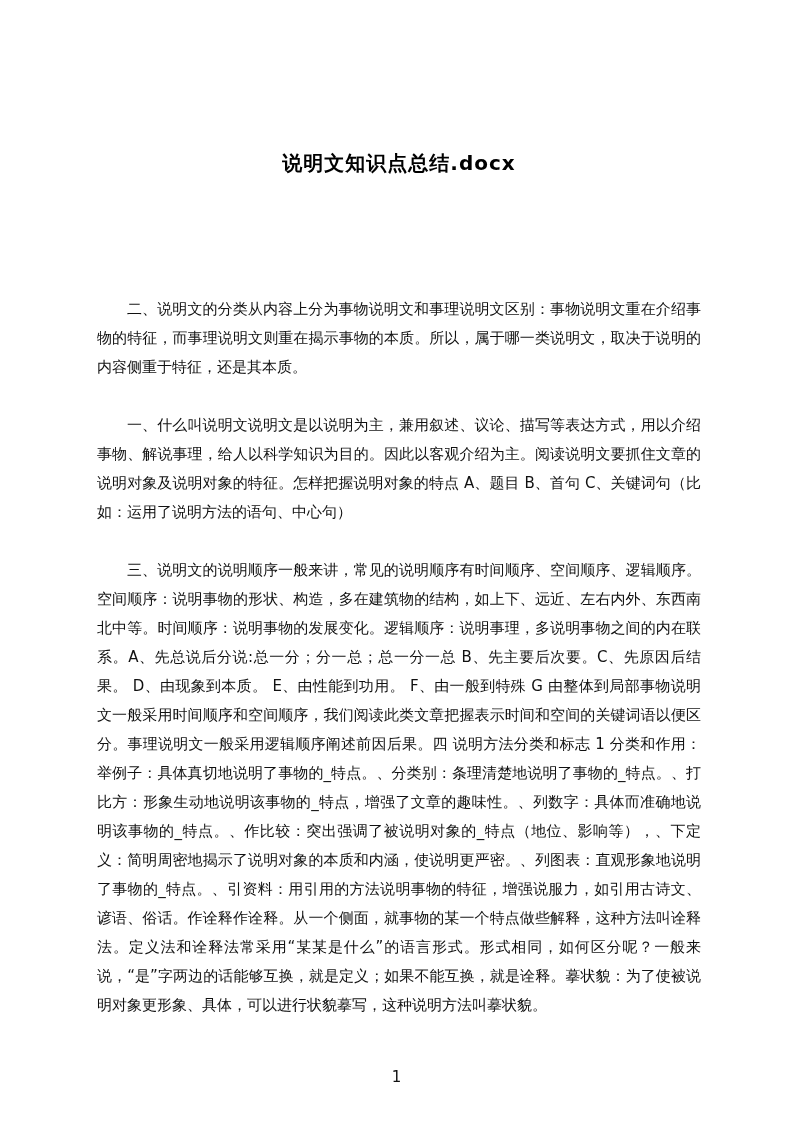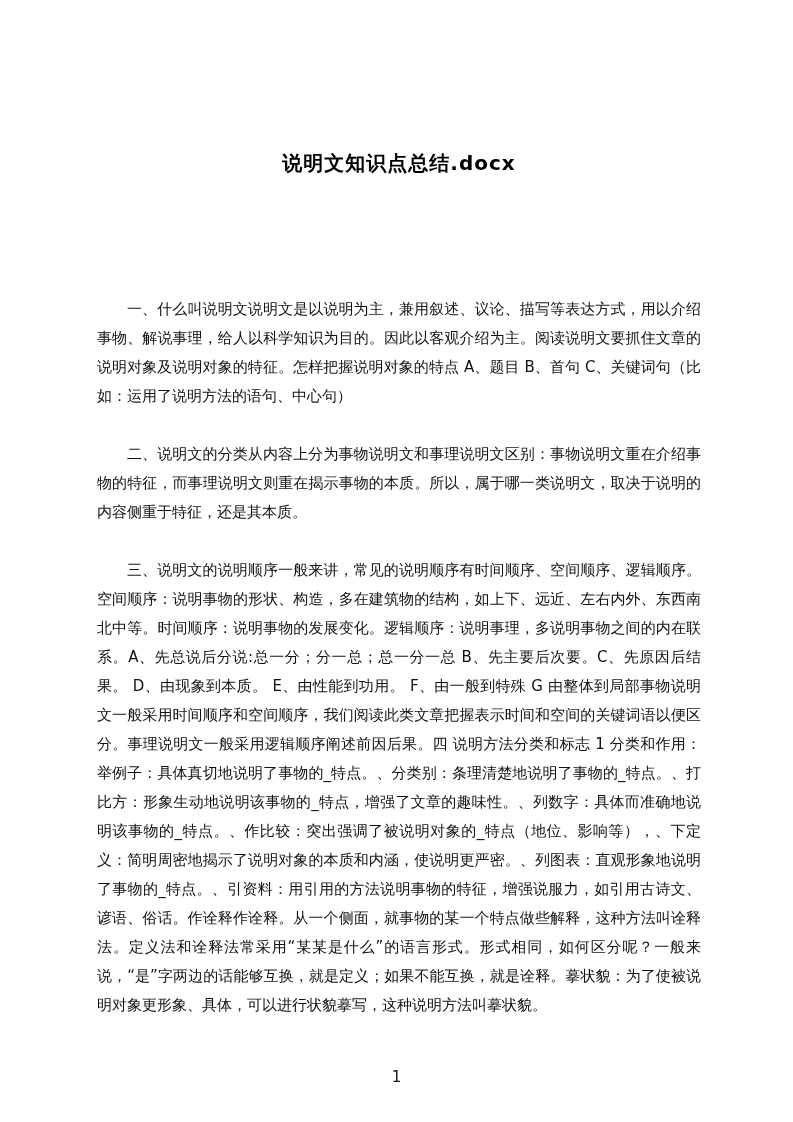--- a/index.html
+++ b/index.html
@@ -46,20 +46,20 @@
   }
 </style>
 </head>
 <body>
 
 <div class="page">
 
   <h1 class="doc-title">说明文知识点总结.docx</h1>
 
   <div class="body-text">
+    <p>二、说明文的分类从内容上分为事物说明文和事理说明文区别：事物说明文重在介绍事物的特征，而事理说明文则重在揭示事物的本质。所以，属于哪一类说明文，取决于说明的内容侧重于特征，还是其本质。</p>
     <p>一、什么叫说明文说明文是以说明为主，兼用叙述、议论、描写等表达方式，用以介绍事物、解说事理，给人以科学知识为目的。因此以客观介绍为主。阅读说明文要抓住文章的说明对象及说明对象的特征。怎样把握说明对象的特点 A、题目  B、首句 C、关键词句（比如：运用了说明方法的语句、中心句）</p>
-    <p>二、说明文的分类从内容上分为事物说明文和事理说明文区别：事物说明文重在介绍事物的特征，而事理说明文则重在揭示事物的本质。所以，属于哪一类说明文，取决于说明的内容侧重于特征，还是其本质。</p>
     <p>三、说明文的说明顺序一般来讲，常见的说明顺序有时间顺序、空间顺序、逻辑顺序。空间顺序：说明事物的形状、构造，多在建筑物的结构，如上下、远近、左右内外、东西南北中等。时间顺序：说明事物的发展变化。逻辑顺序：说明事理，多说明事物之间的内在联系。A、先总说后分说:总一分；分一总；总一分一总      B、先主要后次要。C、先原因后结果。 D、由现象到本质。 E、由性能到功用。 F、由一般到特殊 G 由整体到局部事物说明文一般采用时间顺序和空间顺序，我们阅读此类文章把握表示时间和空间的关键词语以便区分。事理说明文一般采用逻辑顺序阐述前因后果。四 说明方法分类和标志 1 分类和作用：举例子：具体真切地说明了事物的_特点。、分类别：条理清楚地说明了事物的_特点。、打比方：形象生动地说明该事物的_特点，增强了文章的趣味性。、列数字：具体而准确地说明该事物的_特点。、作比较：突出强调了被说明对象的_特点（地位、影响等），、下定义：简明周密地揭示了说明对象的本质和内涵，使说明更严密。、列图表：直观形象地说明了事物的_特点。、引资料：用引用的方法说明事物的特征，增强说服力，如引用古诗文、谚语、俗话。作诠释作诠释。从一个侧面，就事物的某一个特点做些解释，这种方法叫诠释法。定义法和诠释法常采用“某某是什么”的语言形式。形式相同，如何区分呢？一般来说，“是”字两边的话能够互换，就是定义；如果不能互换，就是诠释。摹状貌：为了使被说明对象更形象、具体，可以进行状貌摹写，这种说明方法叫摹状貌。</p>
   </div>
 
   <div class="page-number">1</div>
 
 </div>
 
 </body></html>

